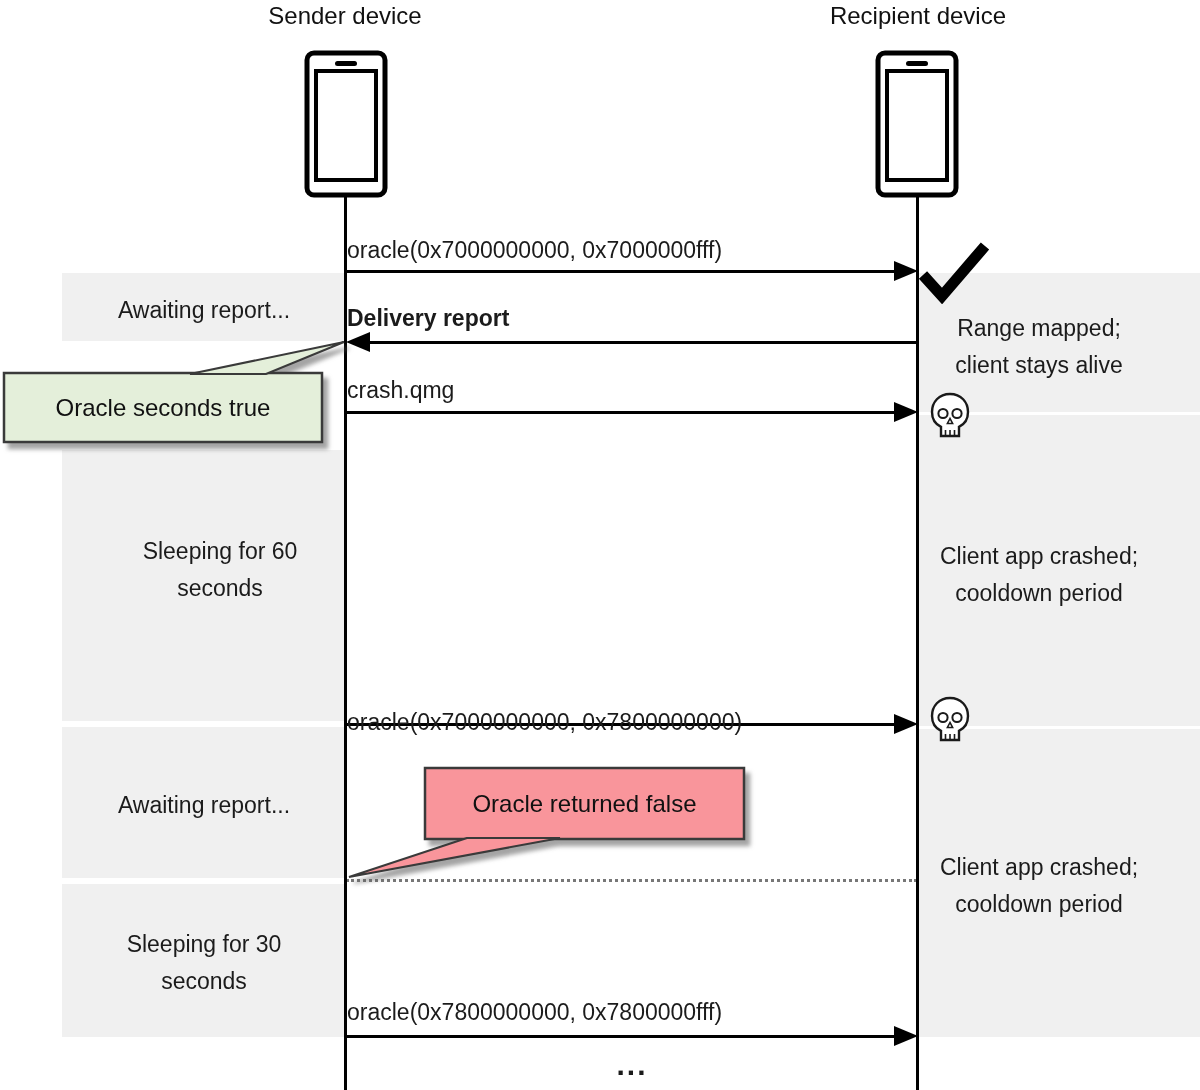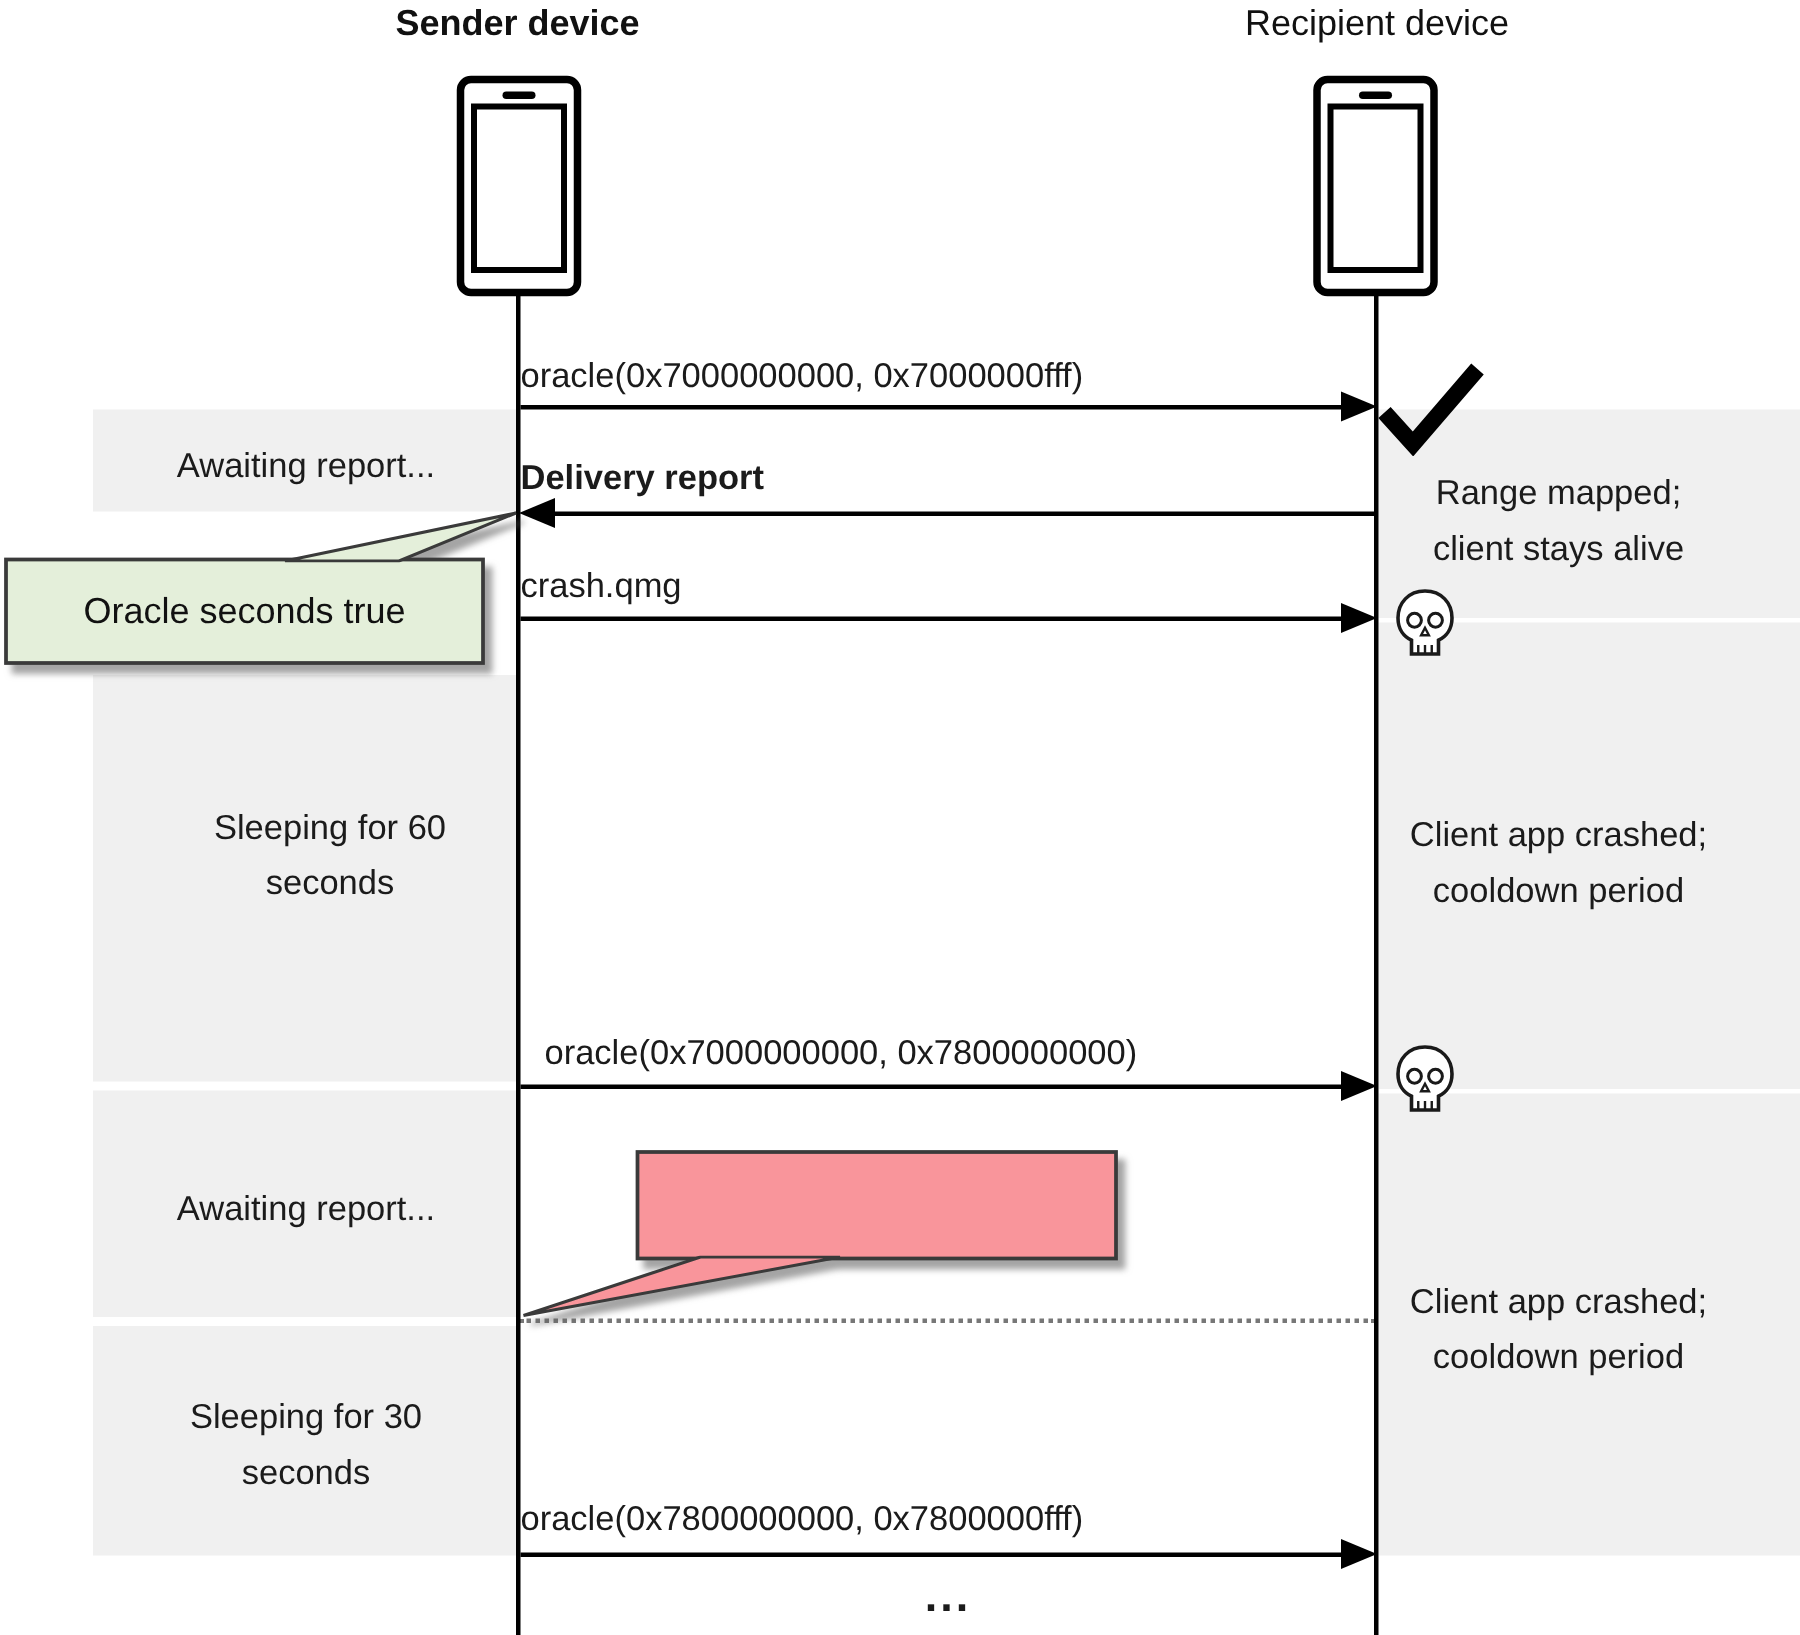--- a/index.html
+++ b/index.html
@@ -49,21 +49,21 @@
 
   <div class="msg-line" style="left:347px;top:723px;width:549px;"></div>
   <div class="head-right" style="left:894px;top:714px;"></div>
 
   <div class="msg-line" style="left:347px;top:1035px;width:549px;"></div>
   <div class="head-right" style="left:894px;top:1026px;"></div>
 
   <div class="lifeline" style="left:344px;top:196px;height:894px;"></div>
   <div class="lifeline" style="left:916px;top:196px;height:894px;"></div>
 
-  <div class="title" style="left:235px;font-weight:bold;">Sender device</div>
+  <div class="title" style="left:235px;">Sender device</div>
   <div class="title" style="left:808px;">Recipient device</div>
 
   <svg style="position:absolute;left:304px;top:50px;" width="84" height="148" viewBox="0 0 84 148">
     <rect x="3" y="3" width="78" height="142" rx="7" fill="#fff" stroke="#000" stroke-width="5"></rect>
     <rect x="31" y="11" width="22" height="5" rx="2.5" fill="#000"></rect>
     <rect x="12" y="21" width="60" height="109" fill="#fff" stroke="#000" stroke-width="4"></rect>
   </svg>
   <svg style="position:absolute;left:875px;top:50px;" width="84" height="148" viewBox="0 0 84 148">
     <rect x="3" y="3" width="78" height="142" rx="7" fill="#fff" stroke="#000" stroke-width="5"></rect>
     <rect x="31" y="11" width="22" height="5" rx="2.5" fill="#000"></rect>
@@ -113,31 +113,32 @@
     <div>cooldown period</div>
   </div>
   <div class="state state-right" style="top:849px;">
     <div>Client app crashed;</div>
     <div>cooldown period</div>
   </div>
 
   <div class="msg-label" style="top:237px;">oracle(0x7000000000, 0x7000000fff)</div>
   <div class="msg-label" style="top:305px;font-weight:bold;">Delivery report</div>
   <div class="msg-label" style="top:377px;">crash.qmg</div>
-  <div class="msg-label" style="top:688px;padding-left:16px;">oracle(0x7000000000, 0x7800000000)</div>
+  <div class="msg-label" style="top:709px;">oracle(0x7000000000, 0x7800000000)</div>
   <div class="msg-label" style="top:999px;">oracle(0x7800000000, 0x7800000fff)</div>
 
   <div class="ellipsis" style="top:1048px;">...</div>
 
   <svg class="callout-svg" style="left:0;top:335px;" width="365" height="125" viewBox="0 0 365 125">
     <rect x="4" y="38" width="318" height="69" fill="#e4efda" stroke="#3a3a3a" stroke-width="2.5"></rect>
     <polygon points="190,39 344,7 266,39" fill="#e4efda" stroke="#3a3a3a" stroke-width="2"></polygon>
     <rect x="6" y="40" width="314" height="65" fill="#e4efda"></rect>
   </svg>
   <div class="callout-text" style="left:4px;top:373px;width:318px;height:69px;">Oracle seconds true</div>
 
   <svg class="callout-svg" style="left:340px;top:750px;" width="420" height="145" viewBox="0 0 420 145">
     <rect x="85" y="18" width="319" height="71" fill="#f9959b" stroke="#3a3a3a" stroke-width="2.5"></rect>
     <polygon points="127,88 9,127 220,88" fill="#f9959b" stroke="#3a3a3a" stroke-width="2"></polygon>
     <rect x="87" y="20" width="315" height="67" fill="#f9959b"></rect>
   </svg>
+  <div class="callout-text" style="left:425px;top:768px;width:319px;height:71px;">Oracle returned false</div>
 
 </div>
 
 </body></html>

